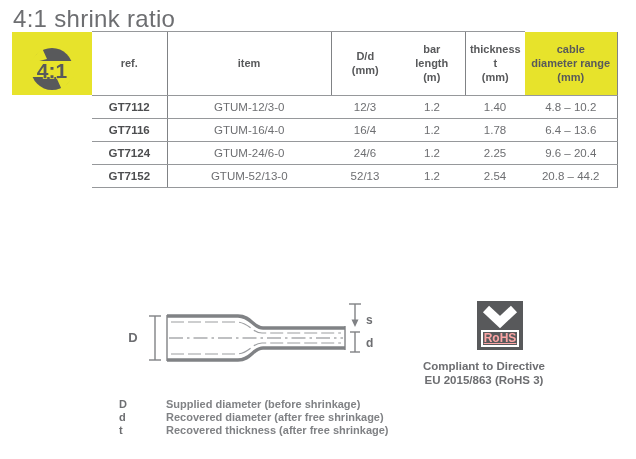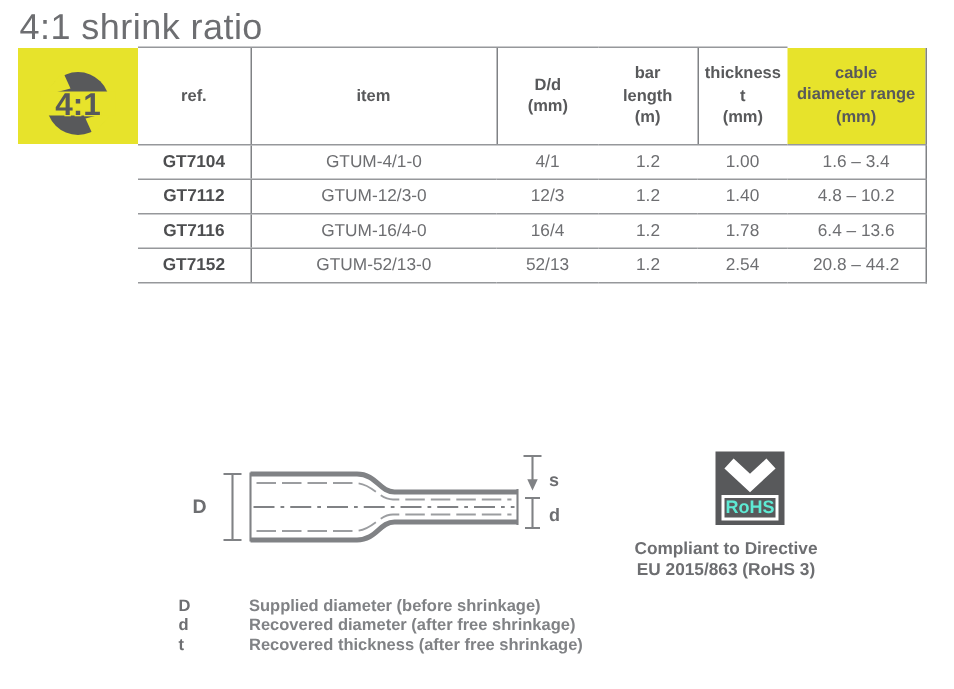--- a/index.html
+++ b/index.html
@@ -44,22 +44,22 @@
   
   .tube-diagram{position:absolute;left:105px;top:298px;}
   
   .rohs-logo{
     position:absolute;left:477px;top:301px;width:46px;height:49px;
     background:var(--dark-gray);
     display:flex;flex-direction:column;align-items:center;
   }
   .rohs-text{
     margin-top:auto;margin-bottom:3px;
-    color:#5eead4;font-weight:bold;font-size:12px;line-height:1.05;
-    border:2px solid #ffffff;padding:0 1px;
+    color:#fca5a5;font-weight:bold;font-size:12px;line-height:1.05;
+    border:2px solid #ffffff;padding:0 1px;text-decoration:underline;
   }
   .compliance{
     position:absolute;left:408px;top:360px;width:152px;
     text-align:center;font-size:11.5px;font-weight:bold;
     color:var(--mid-gray);line-height:1.18;
   }
   
   .legend{position:absolute;left:119px;top:398px;}
   .legend-row{display:flex;line-height:13px;font-size:11px;font-weight:bold;}
   .legend-symbol{width:47px;color:var(--mid-gray);}
@@ -103,44 +103,44 @@
 t
 (mm)</th>
         <th class="yellow-cell right-edge">cable
 diameter range
 (mm)</th>
       </tr>
     </thead>
     <tbody>
         <tr>
           <td class="spacer-cell"></td>
-          <td class="ref-cell">GT7104</td>
-          <td class="item-cell">GTUM-4/1-0</td>
-          <td class="dd-cell">4/1</td>
-          <td class="bar-length-cell">1.2</td>
-          <td class="thickness-cell">1.00</td>
-          <td class="cable-range-cell">1.6 – 3.4</td>
-        </tr>
-        <tr>
-          <td class="spacer-cell"></td>
           <td class="ref-cell">GT7112</td>
           <td class="item-cell">GTUM-12/3-0</td>
           <td class="dd-cell">12/3</td>
           <td class="bar-length-cell">1.2</td>
           <td class="thickness-cell">1.40</td>
           <td class="cable-range-cell">4.8 – 10.2</td>
         </tr>
         <tr>
           <td class="spacer-cell"></td>
           <td class="ref-cell">GT7116</td>
           <td class="item-cell">GTUM-16/4-0</td>
           <td class="dd-cell">16/4</td>
           <td class="bar-length-cell">1.2</td>
           <td class="thickness-cell">1.78</td>
           <td class="cable-range-cell">6.4 – 13.6</td>
+        </tr>
+        <tr>
+          <td class="spacer-cell"></td>
+          <td class="ref-cell">GT7124</td>
+          <td class="item-cell">GTUM-24/6-0</td>
+          <td class="dd-cell">24/6</td>
+          <td class="bar-length-cell">1.2</td>
+          <td class="thickness-cell">2.25</td>
+          <td class="cable-range-cell">9.6 – 20.4</td>
         </tr>
         <tr>
           <td class="spacer-cell"></td>
           <td class="ref-cell">GT7152</td>
           <td class="item-cell">GTUM-52/13-0</td>
           <td class="dd-cell">52/13</td>
           <td class="bar-length-cell">1.2</td>
           <td class="thickness-cell">2.54</td>
           <td class="cable-range-cell">20.8 – 44.2</td>
         </tr>

